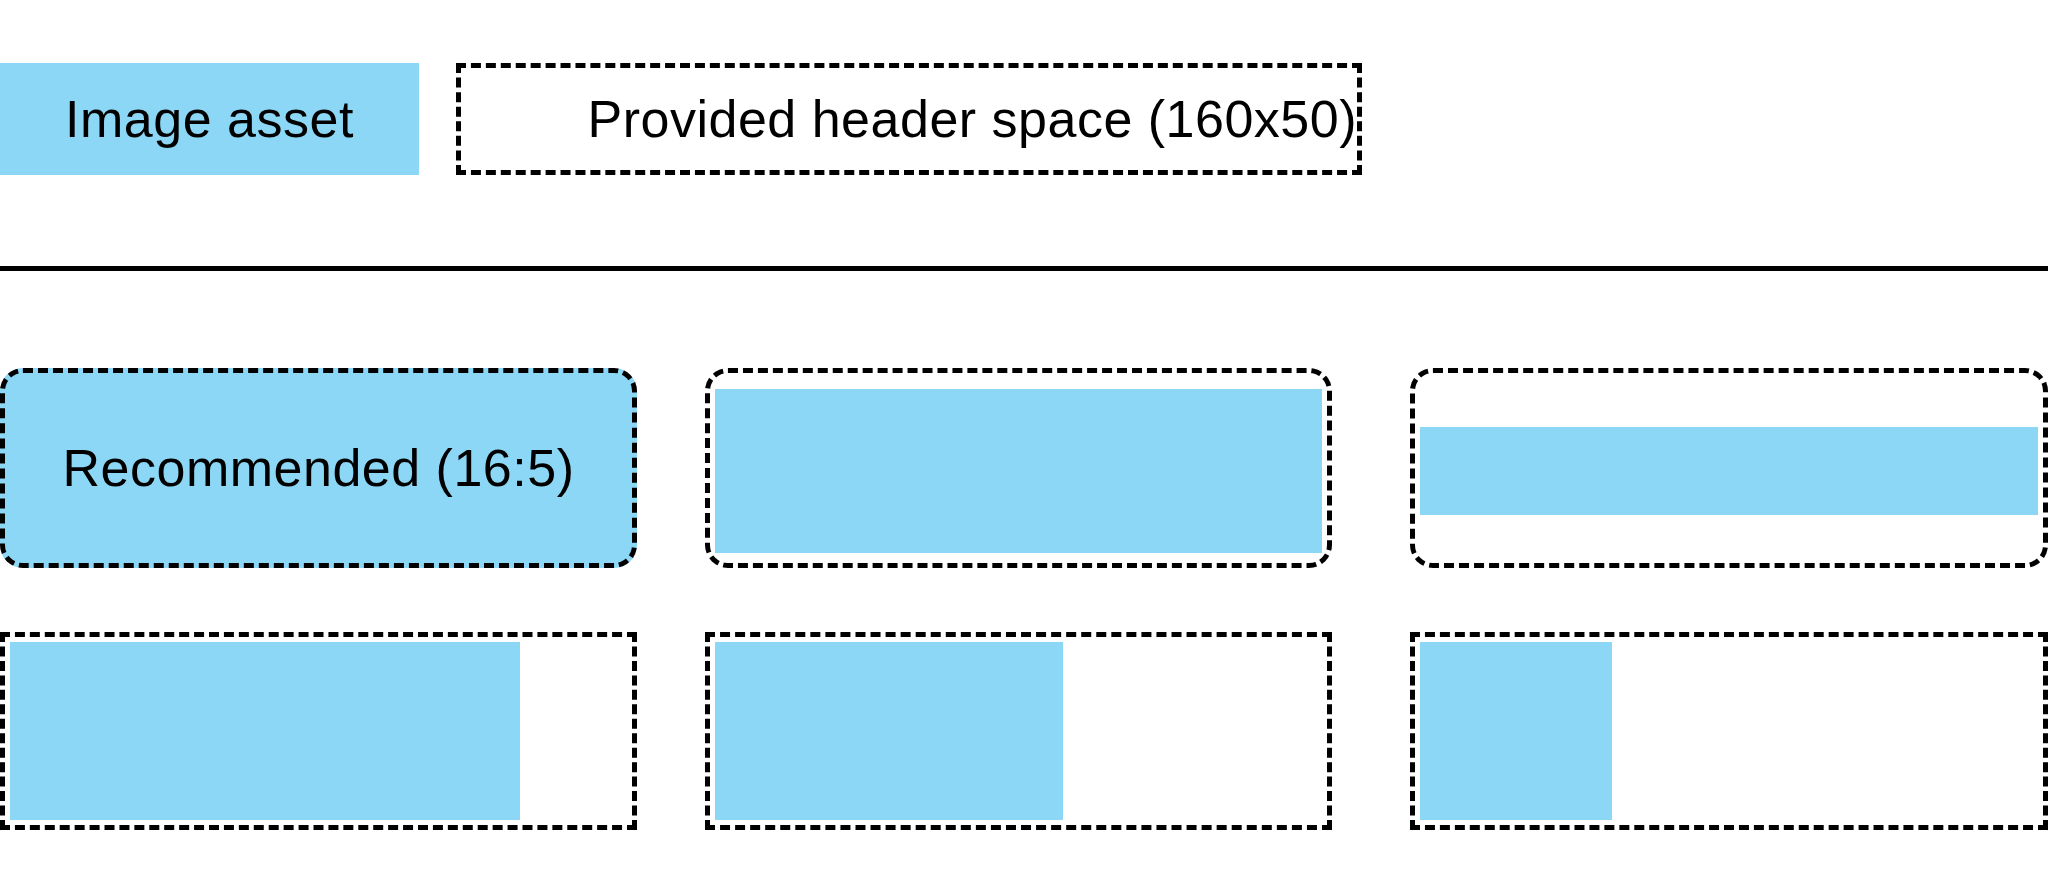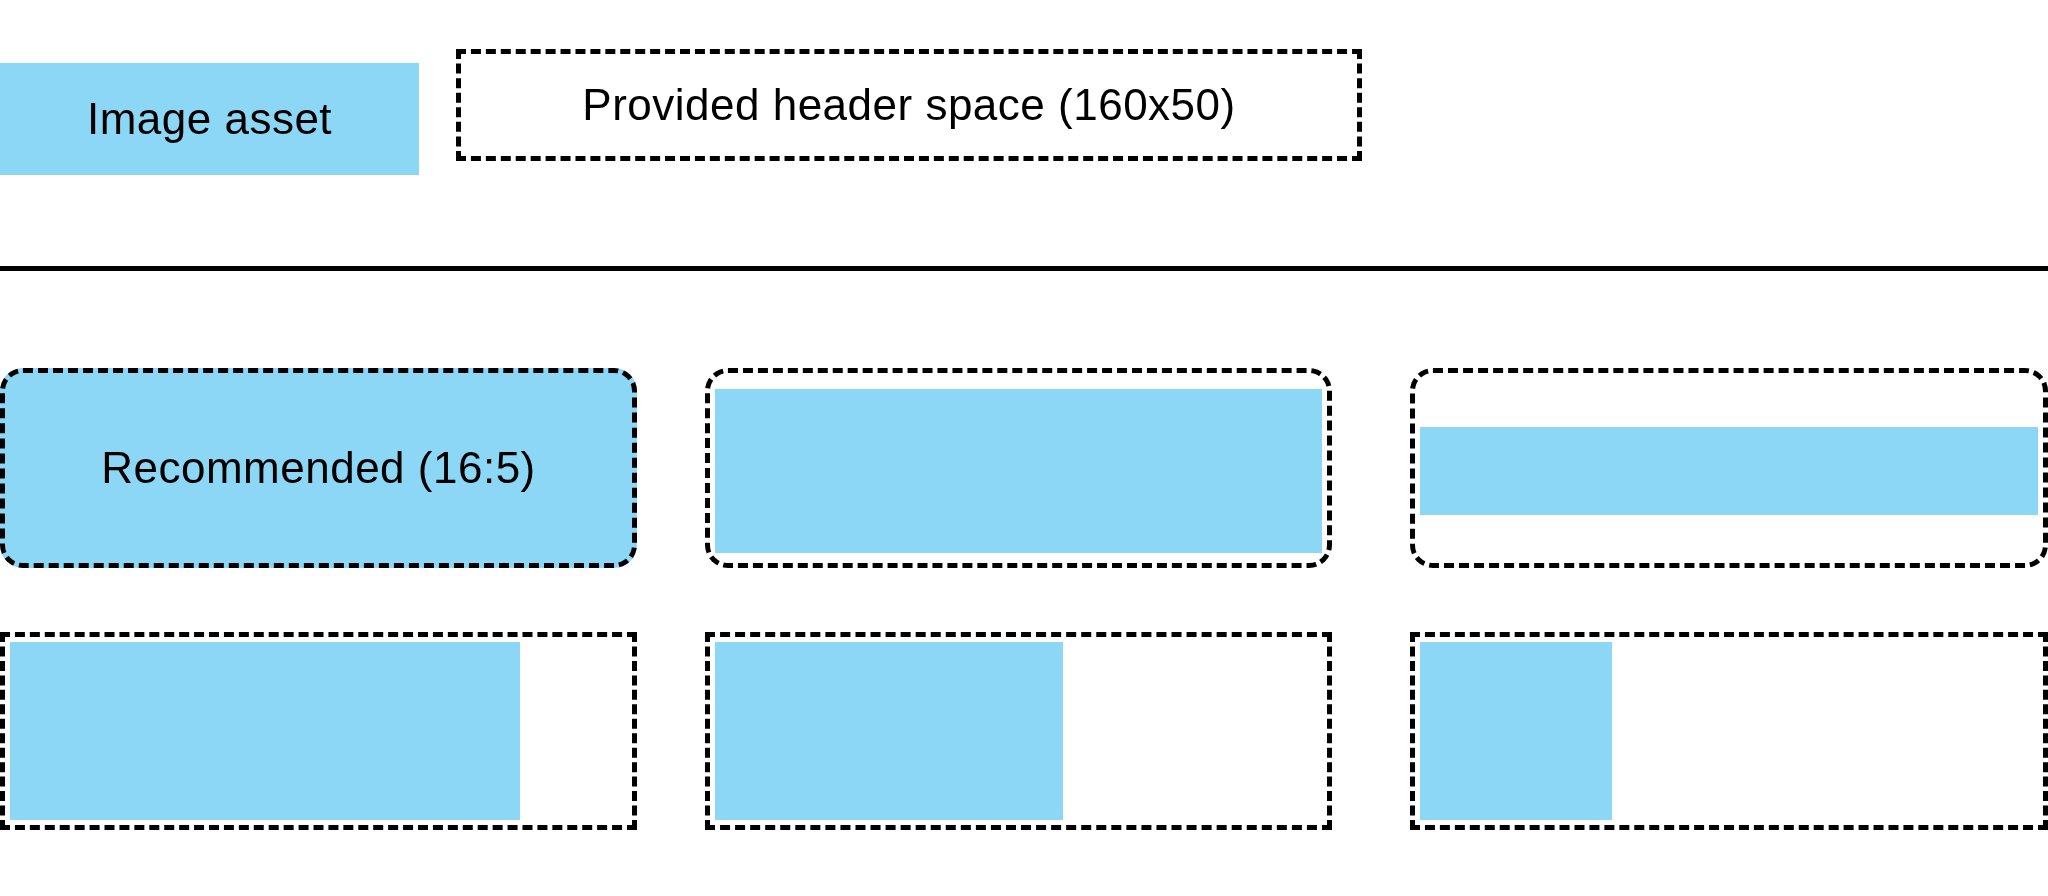--- a/index.html
+++ b/index.html
@@ -6,38 +6,38 @@
     --asset-blue:#8CD7F5;
     --ink:#000000;
     --canvas:#FFFFFF;
   }
   *{margin:0;padding:0;box-sizing:border-box;}
   html,body{width:2048px;height:896px;background:var(--canvas);overflow:hidden;}
   body{font-family:"Liberation Sans","DejaVu Sans",sans-serif;color:var(--ink);}
   .canvas{position:relative;width:2048px;height:896px;background:var(--canvas);}
 
   .label{
-    font-size:44px;
+    font-size:52px;
     line-height:1;
     letter-spacing:0.5px;
     color:var(--ink);
     white-space:nowrap;
   }
 
   
   .legend-swatch{
     position:absolute;left:0;top:63px;width:419px;height:112px;
     background:var(--asset-blue);
     display:flex;align-items:center;justify-content:center;
   }
   .legend-box{
-    position:absolute;left:456px;top:49px;width:906px;height:112px;
+    position:absolute;left:456px;top:63px;width:906px;height:112px;
     border:5px dashed var(--ink);
     background:var(--canvas);
-    display:flex;align-items:center;justify-content:center;
+    display:flex;align-items:center;justify-content:flex-end;
   }
 
   
   .divider{
     position:absolute;left:0;top:266px;width:2048px;height:5px;
     background:var(--ink);
   }
 
   
   .cell{

